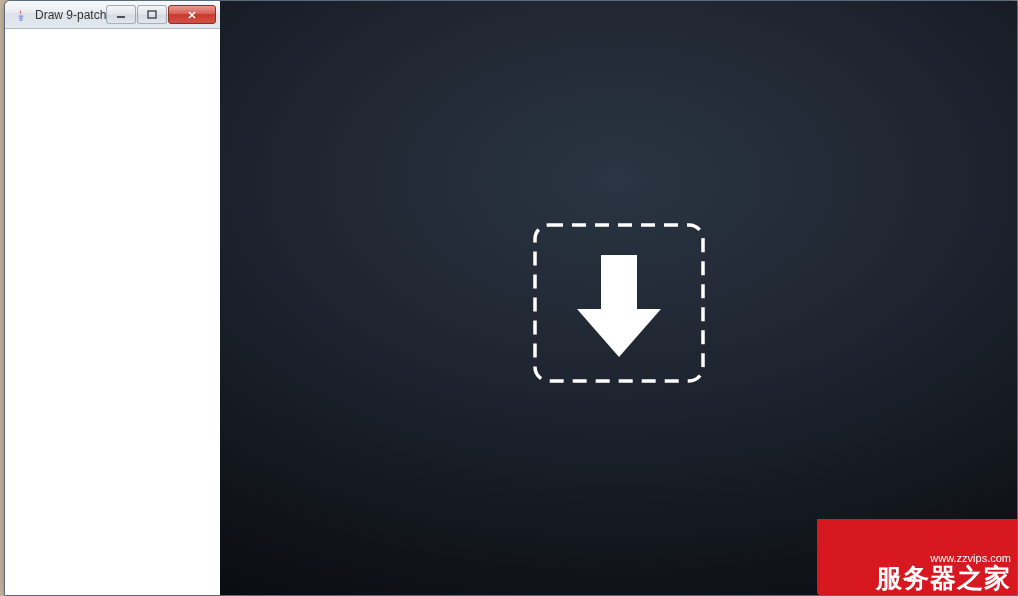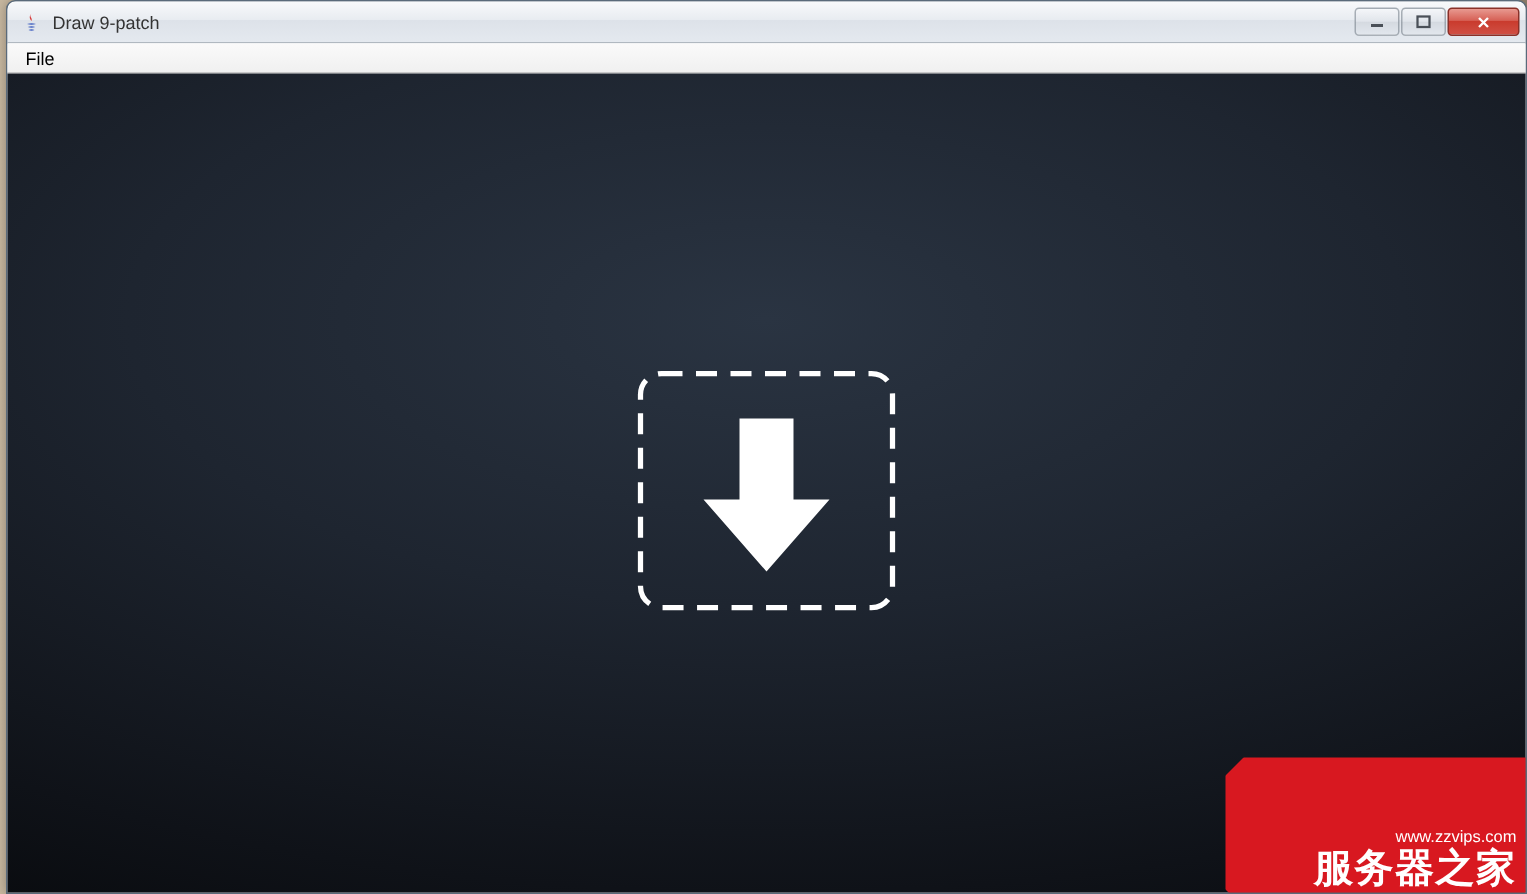--- a/index.html
+++ b/index.html
@@ -17,21 +17,21 @@
       top: 0;
       left: 4px;
       width: 1014px;
       height: 596px;
       background: #fff;
       border: 1px solid #5a6a7a;
       border-top-left-radius: 6px;
       border-top-right-radius: 6px;
       box-shadow: 0 0 8px rgba(0,0,0,0.3);
       display: flex;
-      flex-direction: column;
+      flex-direction: row;
     }
     
     .titlebar {
       height: 28px;
       background: linear-gradient(to bottom, #f8f9fb 0%, #e8ecf1 45%, #dde2e9 46%, #e4e9ef 100%);
       border-top-left-radius: 6px;
       border-top-right-radius: 6px;
       display: flex;
       align-items: center;
       padding: 0 4px 0 8px;
@@ -109,21 +109,21 @@
       justify-content: center;
       position: relative;
       margin-top: 10px;
     }
     
     .watermark {
       position: absolute;
       bottom: 0;
       right: 0;
       width: 200px;
-      height: 90px;
+      height: 76px;
       overflow: hidden;
     }
     
     .watermark-tri {
       position: absolute;
       bottom: -100px;
       right: -100px;
       width: 280px;
       height: 280px;
       background: #d81820;
@@ -179,23 +179,20 @@
             </svg>
         </div>
         <div class="win-btn close">
           <svg width="12" height="10" viewBox="0 0 12 10">
               <path d="M3 2 L9 8 M9 2 L3 8" stroke="#fff" stroke-width="1.6"></path>
             </svg>
         </div>
       </div>
     </div>
 
-    <div class="menubar">
-      <div class="menu-item">File</div>
-    </div>
 
     <div class="content-area">
       <div class="drop-zone">
         <svg width="180" height="168" viewBox="0 0 180 168">
           <rect x="6" y="6" width="168" height="156" rx="14" ry="14" fill="none" stroke="#fff" stroke-width="3.5" stroke-dasharray="14 9"></rect>
           <path d="M 72 36 L 108 36 L 108 90 L 132 90 L 90 138 L 48 90 L 72 90 Z" fill="#fff"></path>
         </svg>
       </div>
 
       <div class="watermark">

